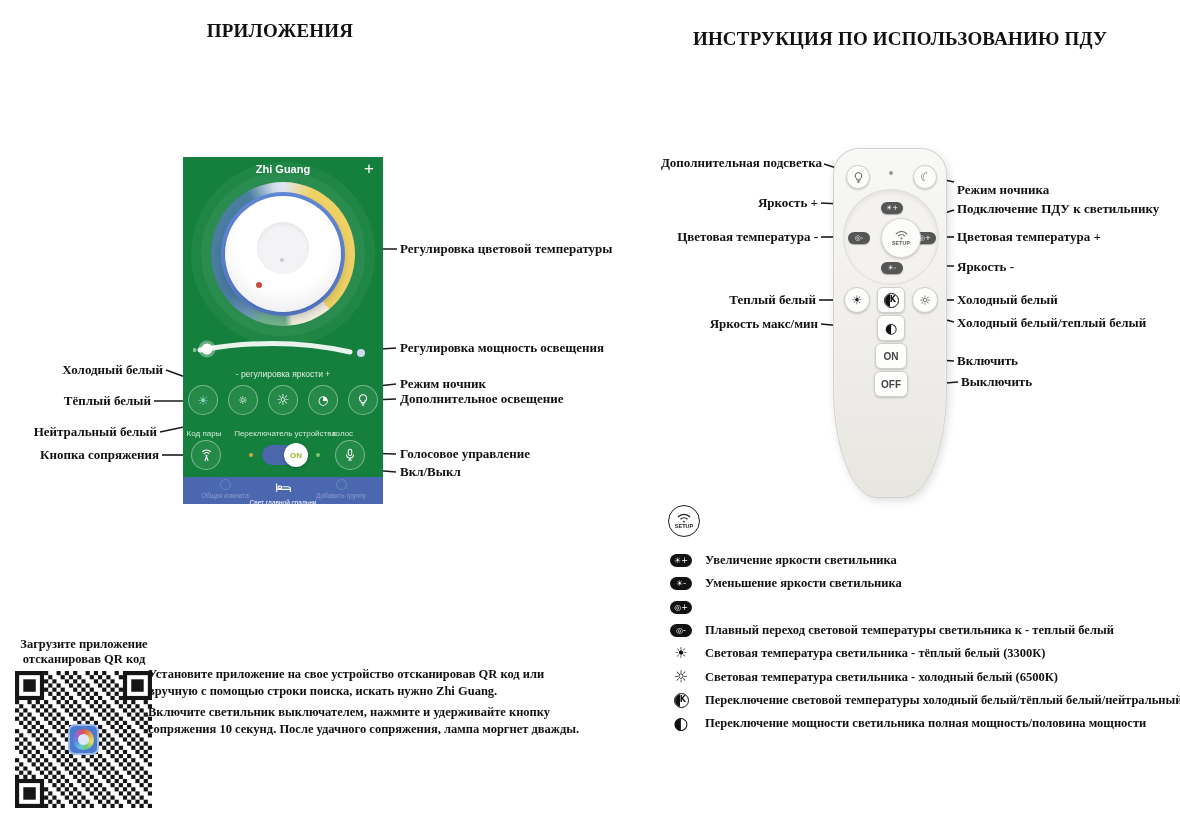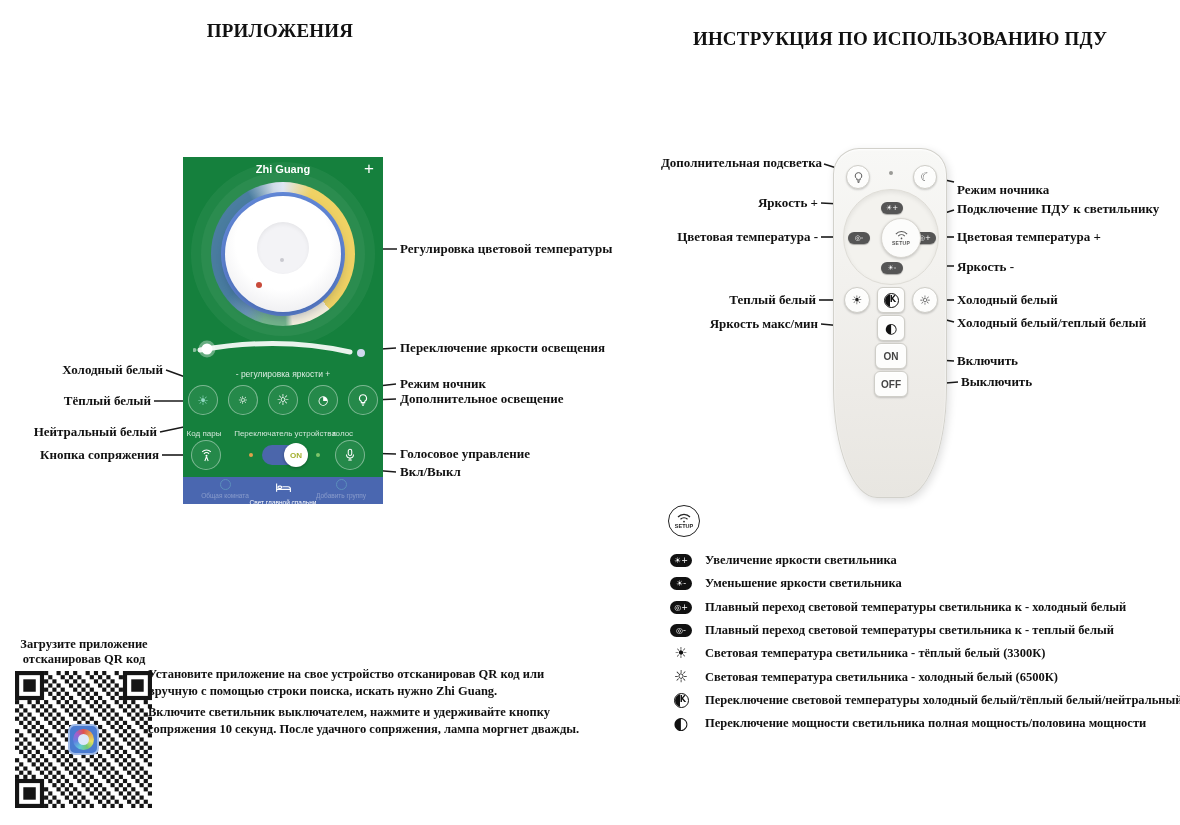--- a/index.html
+++ b/index.html
@@ -209,21 +209,21 @@
         <div class="nav-label">Свет главной спальни</div>
       </div>
       <div class="abs nav-item nav-faint" style="left:123px;">
         <div class="nav-circle"></div>
         <div class="nav-label">Добавить группу</div>
       </div>
     </div>
   </div>
 
   <div class="abs callout" style="left:400px;top:242px;">Регулировка цветовой температуры</div>
-  <div class="abs callout" style="left:400px;top:341px;">Переключение яркости освещения</div>
+  <div class="abs callout" style="left:400px;top:341px;">Регулировка мощность освещения</div>
   <div class="abs callout" style="left:400px;top:377px;">Режим ночник</div>
   <div class="abs callout" style="left:400px;top:392px;">Дополнительное освещение</div>
   <div class="abs callout" style="left:400px;top:447px;">Голосовое управление</div>
   <div class="abs callout" style="left:400px;top:465px;">Вкл/Выкл</div>
   <div class="abs callout" style="right:1017px;top:363px;">Холодный белый</div>
   <div class="abs callout" style="right:1029px;top:394px;">Тёплый белый</div>
   <div class="abs callout" style="right:1023px;top:425px;">Нейтральный белый</div>
   <div class="abs callout" style="right:1021px;top:448px;">Кнопка сопряжения</div>
 
   <div id="remote" class="abs">
@@ -303,21 +303,20 @@
   <div class="abs legend-row" style="top:574px;">
     <span class="legend-icon">
         <span class="lpill">☀-</span>
       </span>
     <span class="legend-text">Уменьшение яркости светильника</span>
   </div>
   <div class="abs legend-row" style="top:598px;">
     <span class="legend-icon">
         <span class="lpill">◎+</span>
       </span>
-    <span class="legend-text">Плавный переход световой температуры светильника к - холодный белый</span>
   </div>
   <div class="abs legend-row" style="top:621px;">
     <span class="legend-icon">
         <span class="lpill">◎-</span>
       </span>
     <span class="legend-text">Плавный переход световой температуры светильника к - теплый белый</span>
   </div>
   <div class="abs legend-row" style="top:644px;">
     <span class="legend-icon glyph" style="font-size:15px;">☀</span>
     <span class="legend-text">Световая температура светильника - тёплый белый (3300К)</span>

